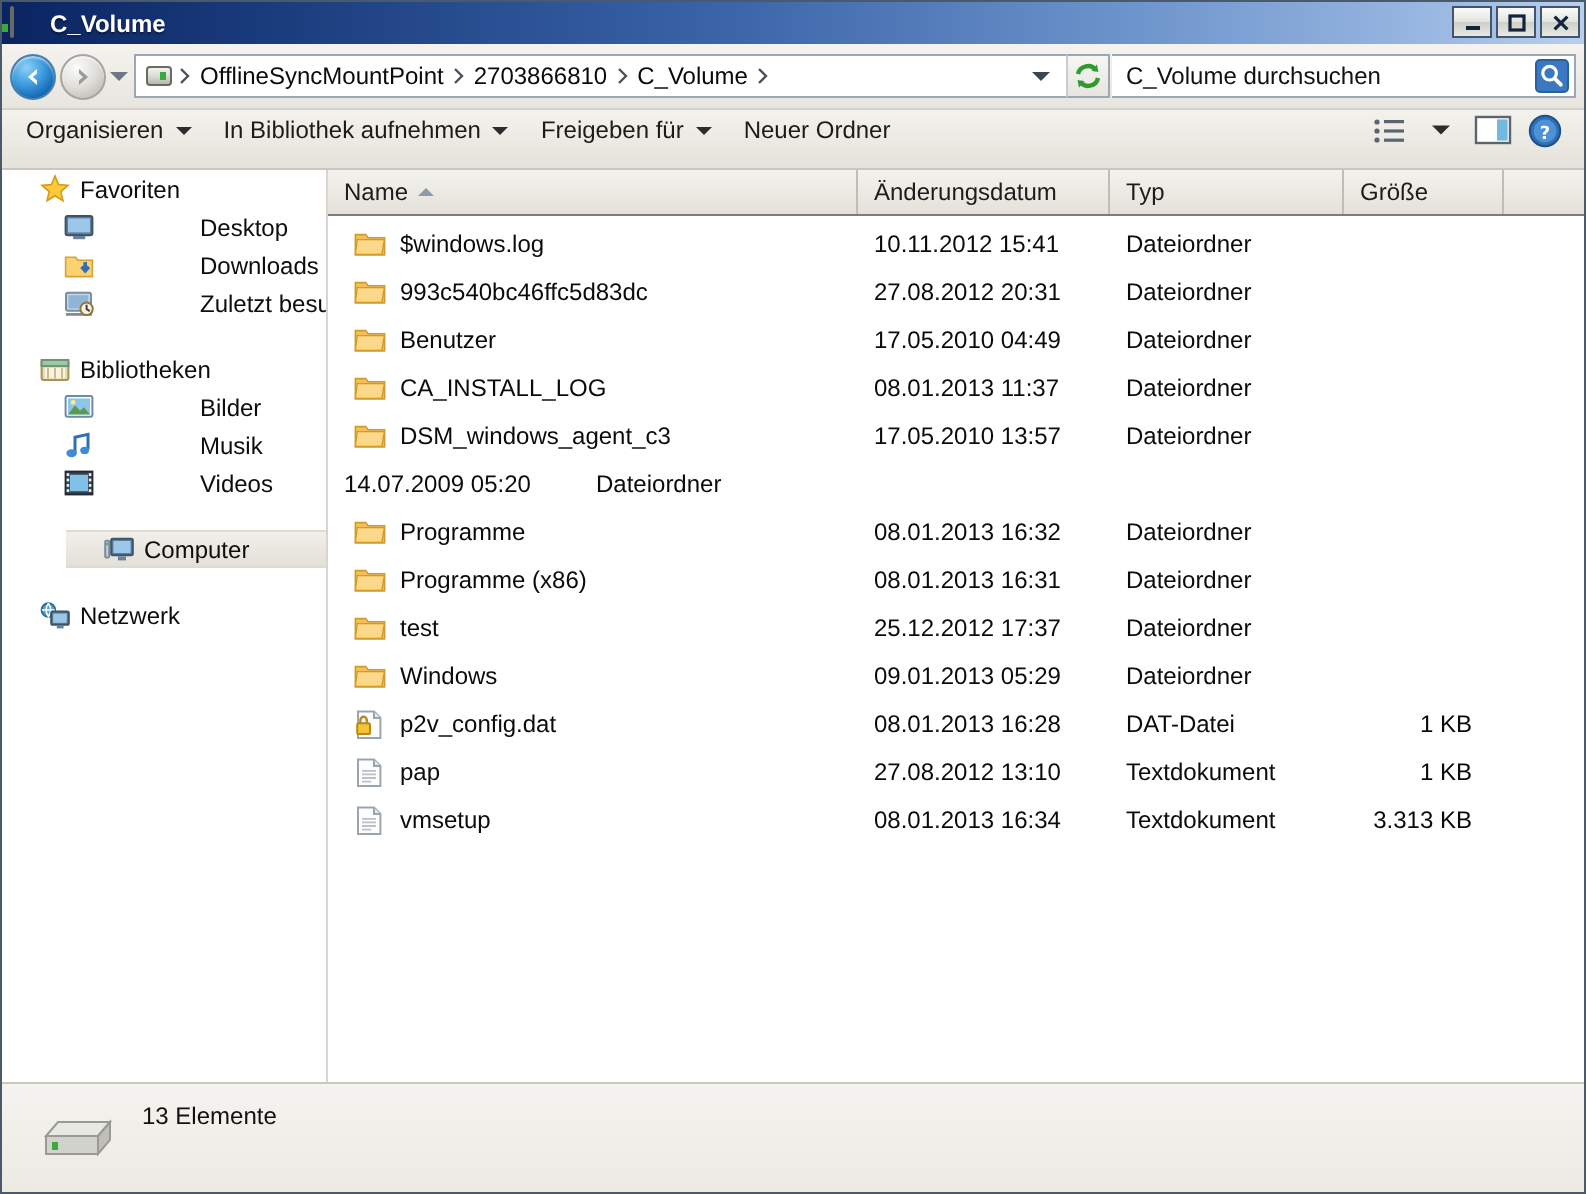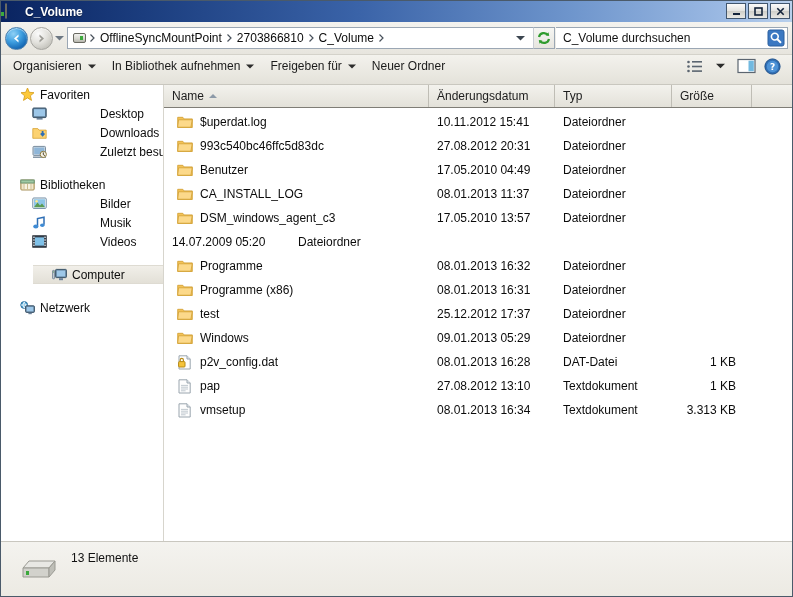--- a/index.html
+++ b/index.html
@@ -179,22 +179,22 @@
     margin-right: 1px;
   }
 
   
   #cmdbar {
     height: 30px;
     flex: 0 0 30px;
     background: linear-gradient(to bottom, #f3f2ed 0%, #e4e2da 100%);
     border-bottom: 1px solid #c9c7bf;
     display: flex;
-    align-items: flex-start;
-    padding: 0 4px;
+    align-items: flex-end;
+    padding: 8px 4px;
   }
   .cmd-item {
     display: flex;
     align-items: center;
     height: 22px;
     padding: 0 8px;
     font-size: 12px;
     color: #1b1b1b;
     white-space: nowrap;
   }
@@ -665,21 +665,21 @@
 
       <div id="rows">
           <div class="row">
             <div class="cell-name">
               <span class="fico">
                 <svg width="16" height="14" viewBox="0 0 16 14">
                   <path d="M0.7 2.3 h5.1 l1.3 1.6 h8.2 v8.6 h-14.6 Z" fill="#f3c257" stroke="#cf9c2c" stroke-width=".8"></path>
                   <path d="M1.6 4.8 h13.6 l-1.3 7.4 h-13.2 Z" fill="#fcd98a" stroke="#cf9c2c" stroke-width=".7"></path>
                 </svg>
               </span>
-              <span>$uperdat.log</span>
+              <span>$windows.log</span>
             </div>
             <div class="cell-date">10.11.2012 15:41</div>
             <div class="cell-type">Dateiordner</div>
             <div class="cell-size"></div>
           </div>
           <div class="row">
             <div class="cell-name">
               <span class="fico">
                 <svg width="16" height="14" viewBox="0 0 16 14">
                   <path d="M0.7 2.3 h5.1 l1.3 1.6 h8.2 v8.6 h-14.6 Z" fill="#f3c257" stroke="#cf9c2c" stroke-width=".8"></path>

